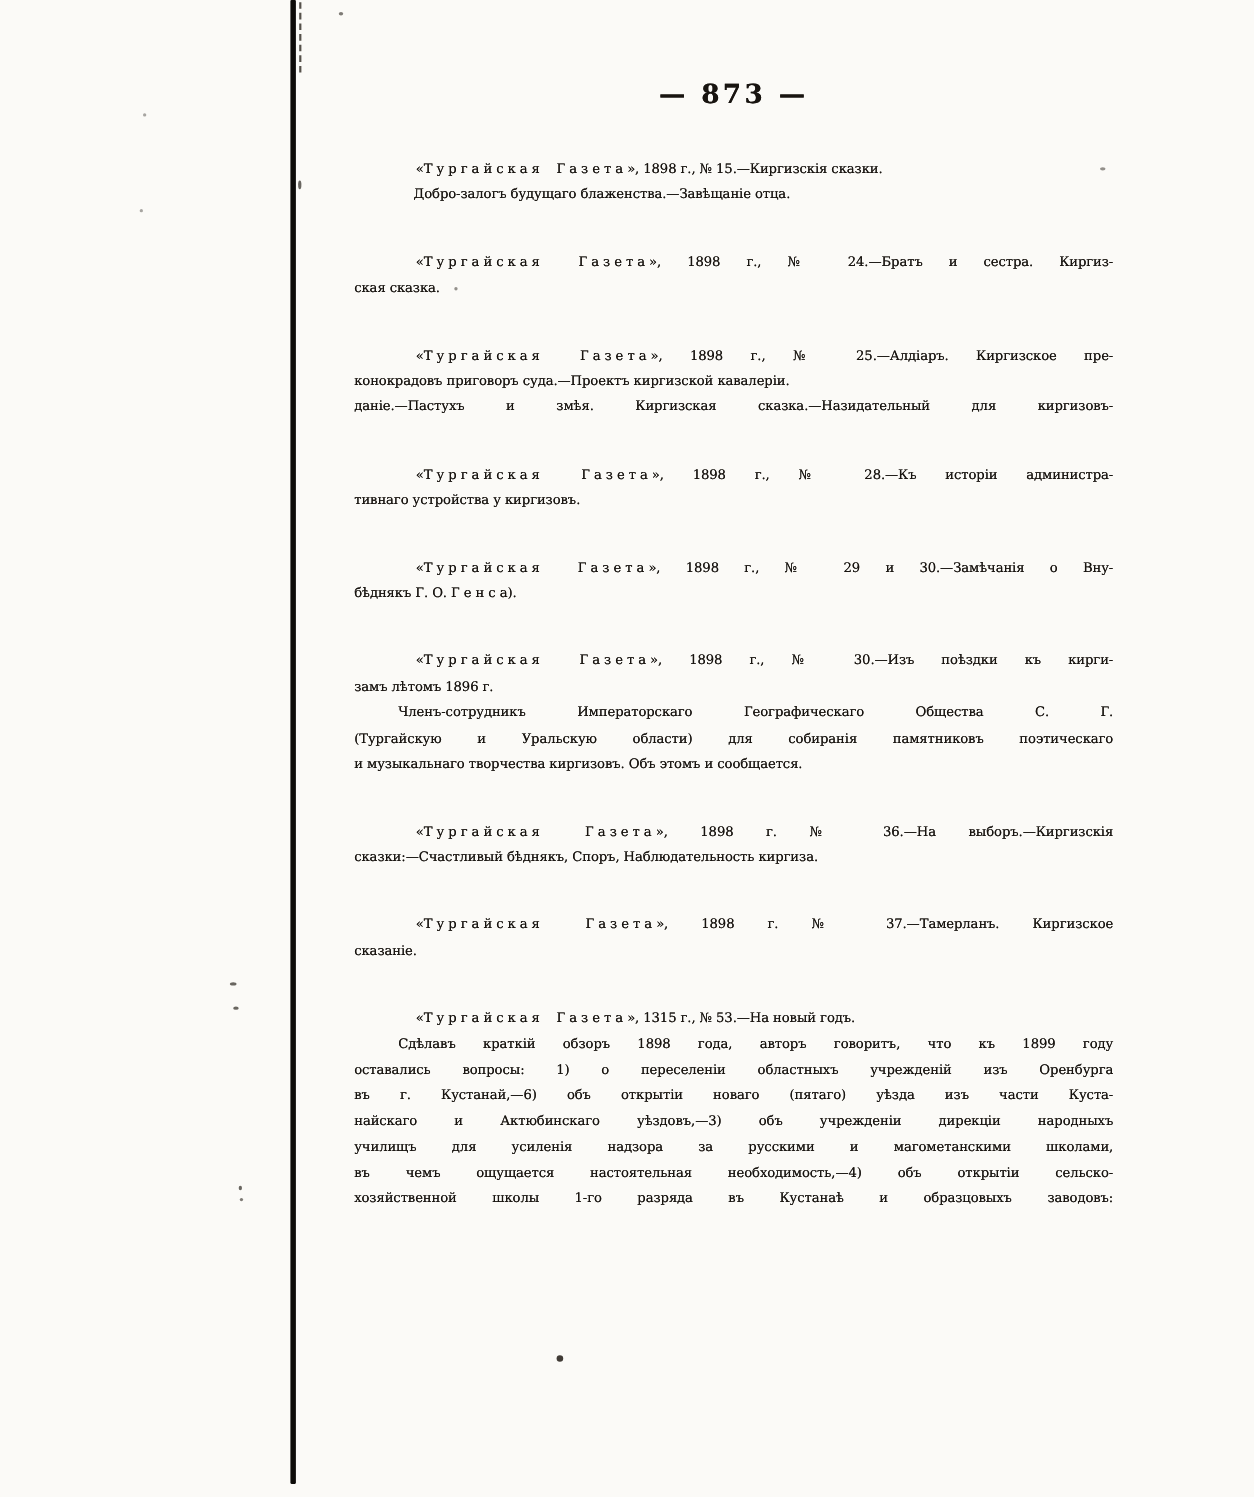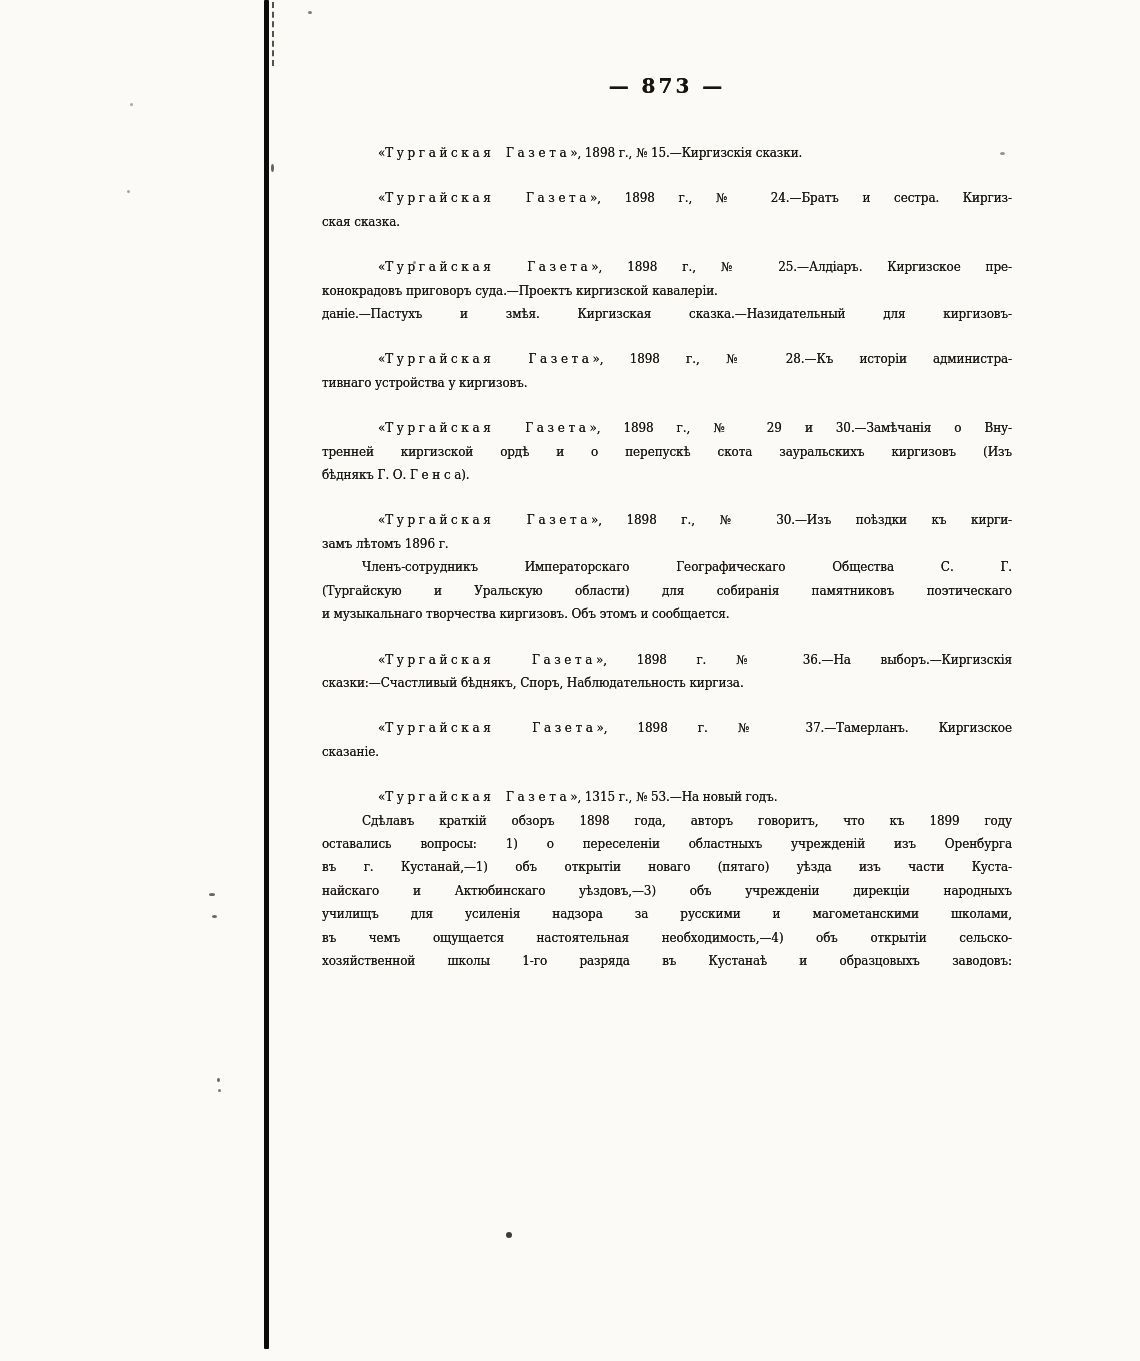--- a/index.html
+++ b/index.html
@@ -37,29 +37,29 @@
   }
   .content {
     position: absolute;
     left: 322px;
     top: 0;
     width: 690px;
   }
   .page-number {
     margin-top: 72px;
     text-align: center;
-    font-size: 20px;
+    font-size: 24px;
     font-weight: bold;
     letter-spacing: 3px;
     line-height: 28px;
     text-shadow: 0 0 0.6px rgba(24,20,16,0.9);
   }
   .para { margin: 0; }
   .para.first { margin-top: 42px; }
-  .para.gap { margin-top: 22px; }
+  .para.gap { margin-top: 38px; }
   .para.first.gap { margin-top: 42px; }
   .line {
     font-size: 12px;
     font-weight: normal;
     line-height: 23.4px;
     letter-spacing: -0.1px;
     white-space: normal;
     text-shadow: 0 0 0.6px rgba(24,20,16,0.85);
   }
   .line.jst {
@@ -81,37 +81,37 @@
 <body>
 
 <div class="page">
   <div class="binding-rule"></div>
   <div class="binding-dash"></div>
   <div class="content">
     <div class="page-number">— 873 —</div>
     <div id="paragraphs">
         <div class="para gap first">
           <div class="line head"><span>«</span><span class="gz">Тургайская Газета</span><span>», 1898 г., № 15.—Киргизскія сказки.</span></div>
+          <div class="line" style="text-indent: 54px;">Добро-залогъ будущаго блаженства.—Завѣщаніе отца.</div>
         </div>
         <div class="para gap">
           <div class="line head jst"><span>«</span><span class="gz">Тургайская Газета</span><span>», 1898 г., № 24.—Братъ и сестра. Киргиз-</span></div>
           <div class="line">ская сказка.</div>
         </div>
         <div class="para gap">
           <div class="line head jst"><span>«</span><span class="gz">Тургайская Газета</span><span>», 1898 г., № 25.—Алдіаръ. Киргизское пре-</span></div>
           <div class="line">конокрадовъ приговоръ суда.—Проектъ киргизской кавалеріи.</div>
           <div class="line jst">даніе.—Пастухъ и змѣя. Киргизская сказка.—Назидательный для киргизовъ-</div>
         </div>
         <div class="para gap">
           <div class="line head jst"><span>«</span><span class="gz">Тургайская Газета</span><span>», 1898 г., № 28.—Къ исторіи администра-</span></div>
           <div class="line">тивнаго устройства у киргизовъ.</div>
         </div>
         <div class="para gap">
           <div class="line head jst"><span>«</span><span class="gz">Тургайская Газета</span><span>», 1898 г., № 29 и 30.—Замѣчанія о Вну-</span></div>
-          <div class="line jst">тренней киргизской ордѣ и о перепускѣ скота зауральскихъ киргизовъ (Изъ</div>
           <div class="line">бѣднякъ Г. О. Г е н с а).</div>
         </div>
         <div class="para gap">
           <div class="line head jst"><span>«</span><span class="gz">Тургайская Газета</span><span>», 1898 г., № 30.—Изъ поѣздки къ кирги-</span></div>
           <div class="line">замъ лѣтомъ 1896 г.</div>
         </div>
         <div class="para">
           <div class="line jst" style="text-indent: 40px;">Членъ-сотрудникъ Императорскаго Географическаго Общества С. Г.</div>
           <div class="line jst">(Тургайскую и Уральскую области) для собиранія памятниковъ поэтическаго</div>
           <div class="line">и музыкальнаго творчества киргизовъ. Объ этомъ и сообщается.</div>
@@ -123,21 +123,21 @@
         <div class="para gap">
           <div class="line head jst"><span>«</span><span class="gz">Тургайская Газета</span><span>», 1898 г. № 37.—Тамерланъ. Киргизское</span></div>
           <div class="line">сказаніе.</div>
         </div>
         <div class="para gap">
           <div class="line head"><span>«</span><span class="gz">Тургайская Газета</span><span>», 1315 г., № 53.—На новый годъ.</span></div>
         </div>
         <div class="para">
           <div class="line jst" style="text-indent: 40px;">Сдѣлавъ краткій обзоръ 1898 года, авторъ говоритъ, что къ 1899 году</div>
           <div class="line jst">оставались вопросы: 1) о переселеніи областныхъ учрежденій изъ Оренбурга</div>
-          <div class="line jst">въ г. Кустанай,—1) объ открытіи новаго (пятаго) уѣзда изъ части Куста-</div>
+          <div class="line jst">въ г. Кустанай,—6) объ открытіи новаго (пятаго) уѣзда изъ части Куста-</div>
           <div class="line jst">найскаго и Актюбинскаго уѣздовъ,—3) объ учрежденіи дирекціи народныхъ</div>
           <div class="line jst">училищъ для усиленія надзора за русскими и магометанскими школами,</div>
           <div class="line jst">въ чемъ ощущается настоятельная необходимость,—4) объ открытіи сельско-</div>
           <div class="line jst">хозяйственной школы 1-го разряда въ Кустанаѣ и образцовыхъ заводовъ:</div>
         </div>
       </div>
   </div>
   <div id="specks">
       <div class="speck" style="left: 271px; top: 164px; width: 3px; height: 8px; opacity: 0.7;"></div>
       <div class="speck" style="left: 308px; top: 11px; width: 4px; height: 3px; opacity: 0.6;"></div>

